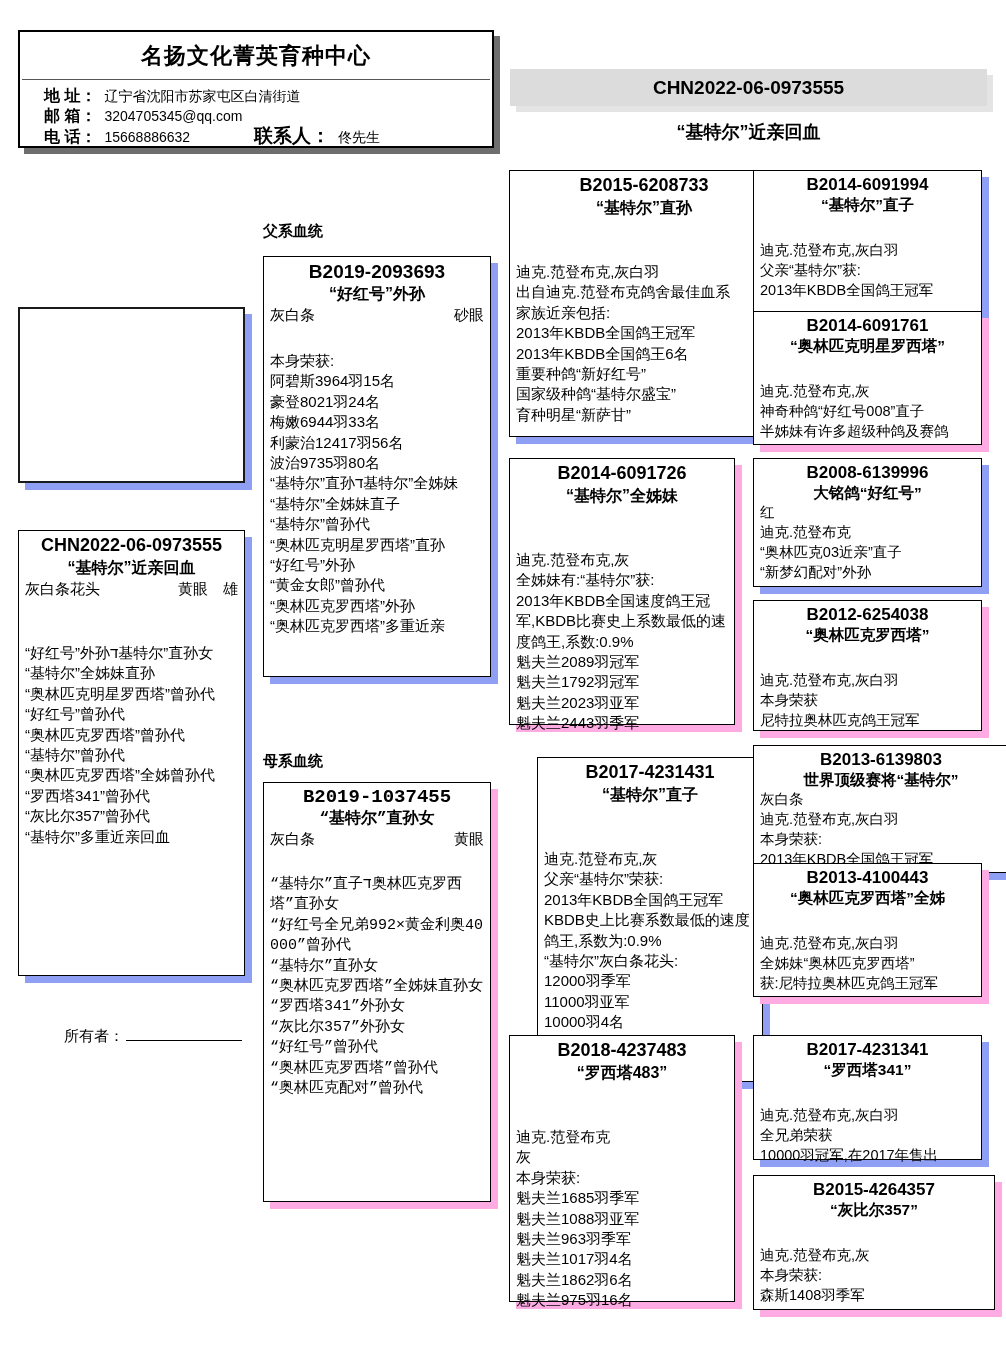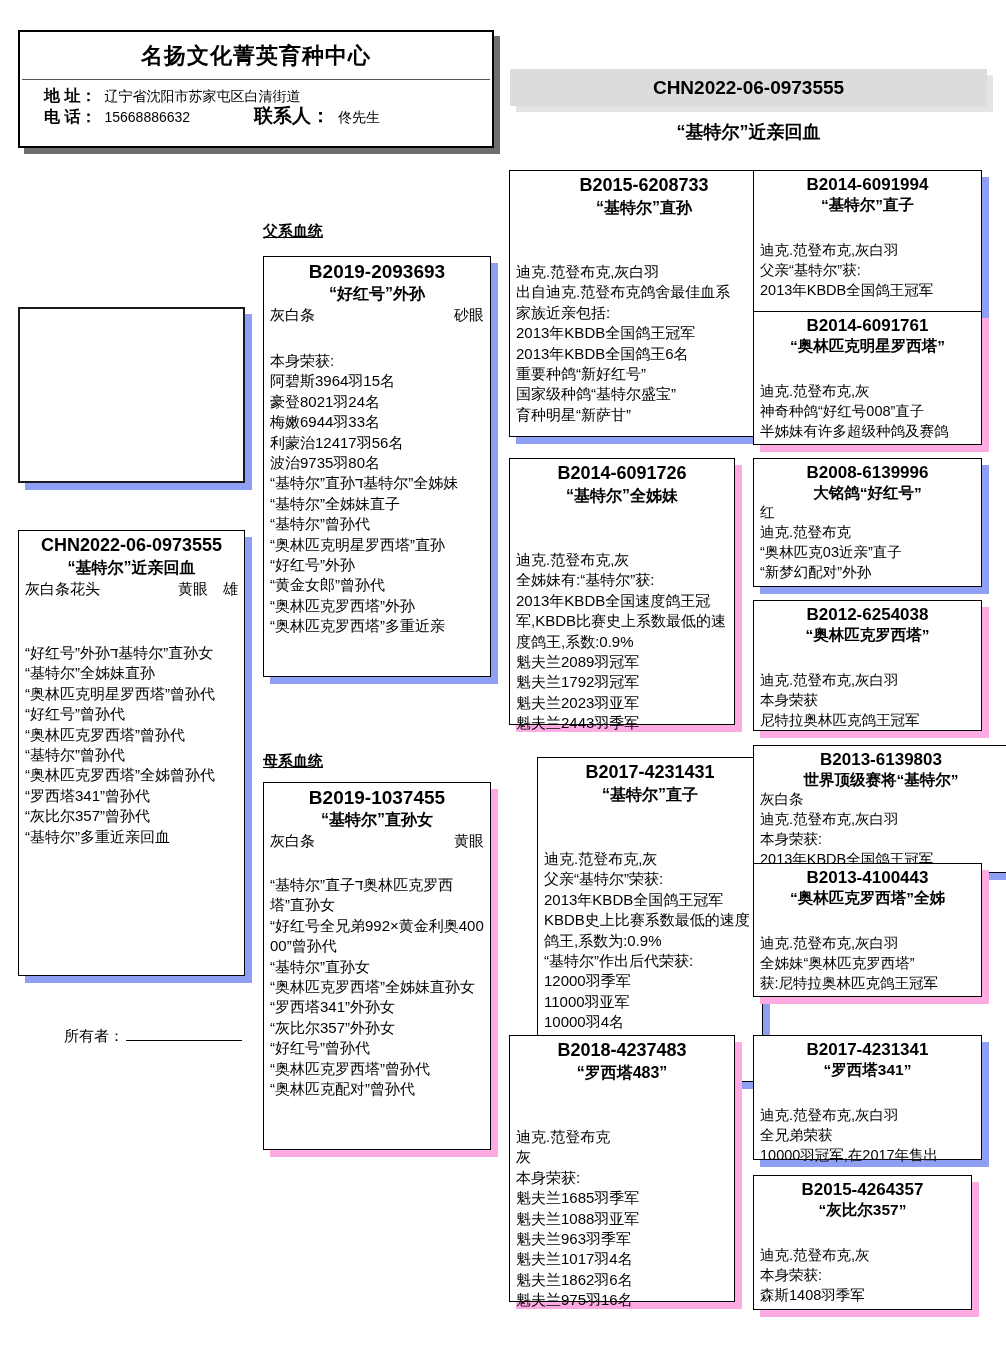--- a/index.html
+++ b/index.html
@@ -45,37 +45,41 @@
   .pname{text-align:center;font-weight:bold;font-size:16px;line-height:21px;}
   .traits{display:flex;justify-content:space-between;font-size:15px;line-height:21px;}
   .lines{font-size:15px;line-height:20.4px;}
   .sm .ring{font-size:17px;line-height:21px;}
   .sm .pname{font-size:15.5px;line-height:19px;}
   .sm .lines{font-size:14.5px;line-height:20px;}
   .gap-lg{height:44px;}
   .gap-md{height:26px;}
   .gap-sub{height:44px;}
   .gap-mo{height:24px;}
-  .section-label{position:absolute;font-weight:bold;font-size:15px;text-decoration:underline;}
+  .section-label{position:absolute;font-weight:bold;font-size:15px;}
   
   .owner{position:absolute;left:64px;top:1026px;font-size:15px;}
   .owner-line{display:inline-block;width:116px;border-bottom:1.5px solid #000;height:14px;margin-left:2px;}
 </style>
 </head>
 <body>
 
 <div class="page">
 
   <div class="header-box">
     <div class="loft-title">名扬文化菁英育种中心</div>
     <hr class="header-divider">
     <div class="info-rows">
       <div class="info-row">
         <span class="info-label">地 址：</span>
         <span>辽宁省沈阳市苏家屯区白清街道</span>
+      </div>
+      <div class="info-row">
+        <span class="info-label">邮 箱：</span>
+        <span>3204705345@qq.com</span>
       </div>
       <div class="info-row">
         <span class="info-label">电 话：</span>
         <span>15668886632</span>
         <span class="info-label2">联系人：</span>
         <span>佟先生</span>
       </div>
     </div>
   </div>
 
@@ -127,21 +131,21 @@
         <div>“基特尔”曾孙代</div>
         <div>“奥林匹克明星罗西塔”直孙</div>
         <div>“好红号”外孙</div>
         <div>“黄金女郎”曾孙代</div>
         <div>“奥林匹克罗西塔”外孙</div>
         <div>“奥林匹克罗西塔”多重近亲</div>
       </div>
   </div>
 
   <div class="section-label" style="left:263px;top:752px;">母系血统</div>
-  <div class="pbox shadow-pink" style="left:263px;top:782px;width:228px;height:368px;">
+  <div class="pbox shadow-pink" style="left:263px;top:782px;width:228px;height:420px;font-family:Liberation Mono, monospace;">
     <div class="ring" style="font-size:19px;">B2019-1037455</div>
     <div class="pname">“基特尔”直孙女</div>
     <div class="traits">
       <span>灰白条</span>
       <span>黄眼</span>
     </div>
     <div class="gap-mo"></div>
     <div class="lines">
         <div>“基特尔”直子ד奥林匹克罗西塔”直孙女</div>
         <div>“好红号全兄弟992×黄金利奥40000”曾孙代</div>
@@ -186,21 +190,21 @@
   </div>
   <div class="pbox shadow-blue" style="left:537px;top:745px;width:226px;height:325px;margin-top:12px;">
     <div class="ring">B2017-4231431</div>
     <div class="pname">“基特尔”直子</div>
     <div class="gap-lg"></div>
     <div class="lines">
         <div>迪克.范登布克,灰</div>
         <div>父亲“基特尔”荣获:</div>
         <div>2013年KBDB全国鸽王冠军</div>
         <div>KBDB史上比赛系数最低的速度鸽王,系数为:0.9%</div>
-        <div>“基特尔”作出后代荣获:</div>
+        <div>“基特尔”灰白条花头:</div>
         <div>12000羽季军</div>
         <div>11000羽亚军</div>
         <div>10000羽4名</div>
       </div>
   </div>
   <div class="pbox shadow-pink" style="left:509px;top:1035px;width:226px;height:267px;">
     <div class="ring">B2018-4237483</div>
     <div class="pname">“罗西塔483”</div>
     <div class="gap-lg"></div>
     <div class="lines">
@@ -279,21 +283,21 @@
   <div class="pbox sm shadow-blue" style="left:753px;top:1035px;width:229px;height:125px;">
     <div class="ring">B2017-4231341</div>
     <div class="pname">“罗西塔341”</div>
     <div class="gap-md"></div>
     <div class="lines">
         <div>迪克.范登布克,灰白羽</div>
         <div>全兄弟荣获</div>
         <div>10000羽冠军,在2017年售出</div>
       </div>
   </div>
-  <div class="pbox sm shadow-pink" style="left:753px;top:1175px;width:219px;height:135px;">
+  <div class="pbox sm shadow-pink" style="left:753px;top:1175px;width:242px;height:135px;">
     <div class="ring">B2015-4264357</div>
     <div class="pname">“灰比尔357”</div>
     <div class="gap-md"></div>
     <div class="lines">
         <div>迪克.范登布克,灰</div>
         <div>本身荣获:</div>
         <div>森斯1408羽季军</div>
       </div>
   </div>
 

